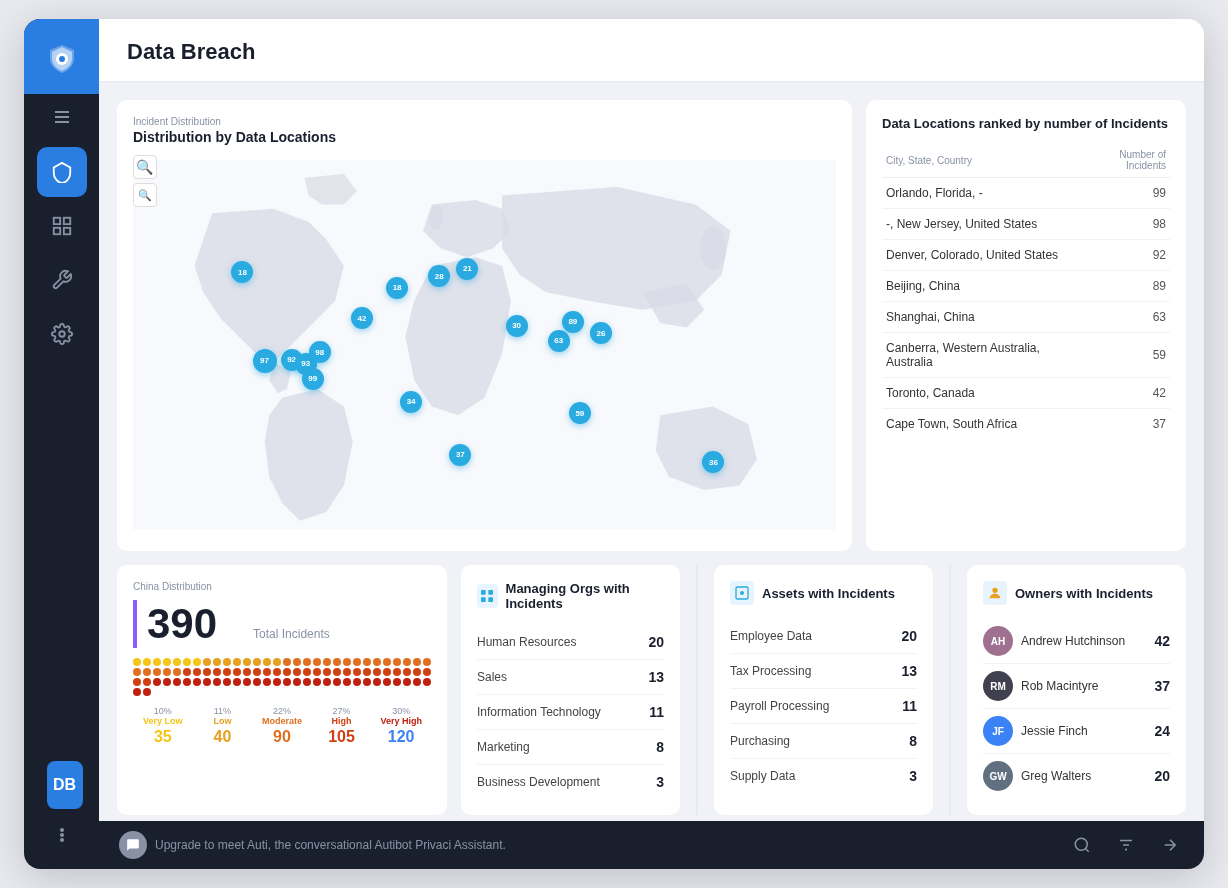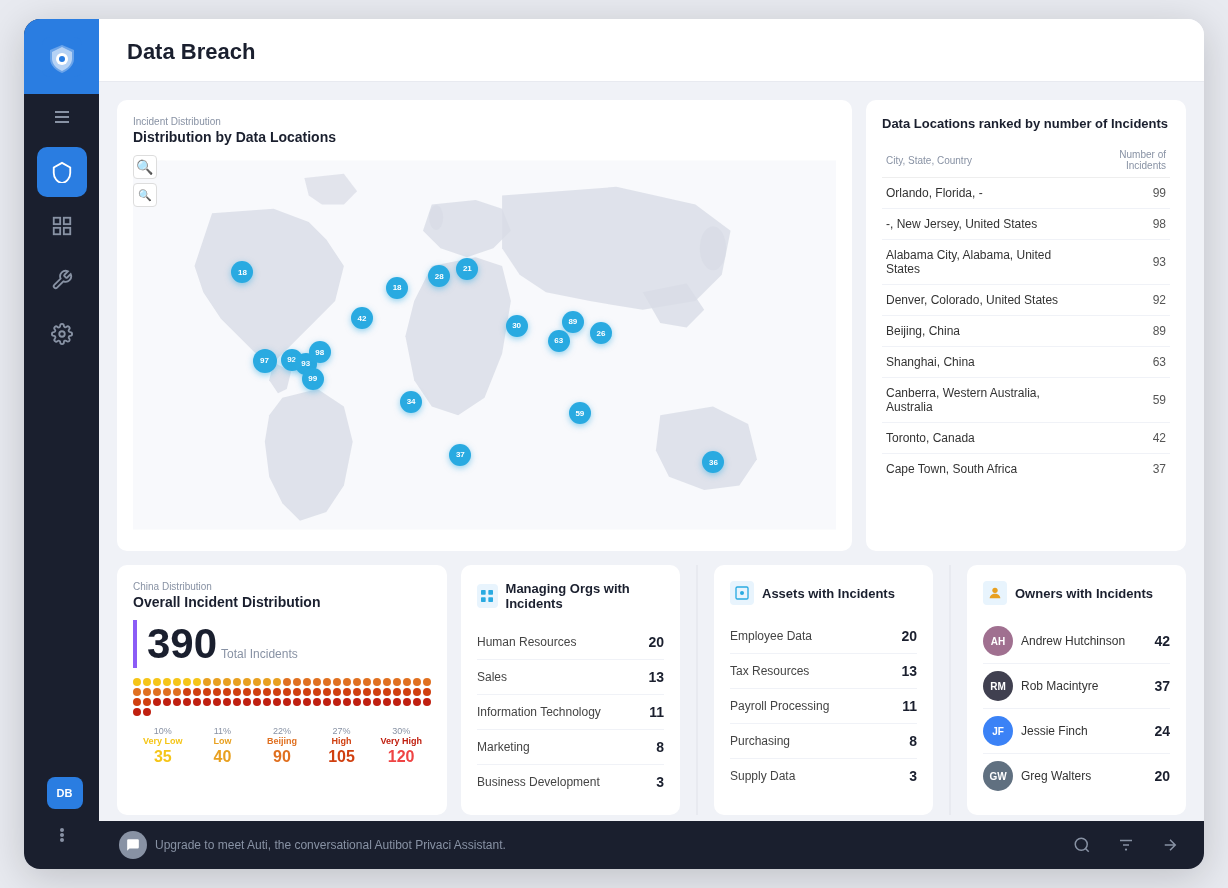--- a/index.html
+++ b/index.html
@@ -10,21 +10,21 @@
     .sidebar { width: 75px; background: #1a1f2e; display: flex; flex-direction: column; align-items: center; padding: 0; flex-shrink: 0; }
     .sidebar-logo { width: 75px; height: 75px; background: #2a7de1; display: flex; align-items: center; justify-content: center; flex-shrink: 0; }
     .sidebar-logo svg { width: 40px; height: 40px; }
     .sidebar-menu-icon { width: 75px; height: 45px; display: flex; align-items: center; justify-content: center; cursor: pointer; color: #8892a4; }
     .sidebar-menu-icon svg { width: 20px; height: 20px; }
     .sidebar-nav { display: flex; flex-direction: column; align-items: center; gap: 4px; margin-top: 8px; flex: 1; }
     .sidebar-item { width: 50px; height: 50px; display: flex; align-items: center; justify-content: center; border-radius: 10px; cursor: pointer; color: #8892a4; position: relative; }
     .sidebar-item.active { background: #2a7de1; color: white; }
     .sidebar-item svg { width: 22px; height: 22px; }
     .sidebar-bottom { display: flex; flex-direction: column; align-items: center; gap: 8px; padding-bottom: 16px; }
-    .sidebar-avatar { width: 36px; height: 32px; border-radius: 8px; background: #2a7de1; display: flex; align-items: center; justify-content: center; color: white; font-size: 11px; font-weight: 700; cursor: pointer; margin-left: 6px; }
+    .sidebar-avatar { width: 36px; height: 48px; border-radius: 8px; background: #2a7de1; display: flex; align-items: center; justify-content: center; color: white; font-size: 16px; font-weight: 700; cursor: pointer; margin-left: 6px; }
     .sidebar-dot { width: 36px; height: 36px; display: flex; align-items: center; justify-content: center; cursor: pointer; }
 
     
     .main { flex: 1; display: flex; flex-direction: column; overflow: hidden; }
     .header { background: white; padding: 20px 28px 16px; border-bottom: 1px solid #e8eaf0; flex-shrink: 0; }
     .header h1 { font-size: 22px; font-weight: 600; color: #1a1f2e; }
     .content { flex: 1; overflow-y: auto; padding: 18px; display: flex; flex-direction: column; gap: 14px; }
 
     
     .top-section { display: flex; gap: 14px; }
@@ -45,21 +45,21 @@
     .loc-table th.right { text-align: right; }
     .loc-table td { font-size: 12px; color: #333; padding: 8px 4px; border-bottom: 1px solid #f0f2f7; }
     .loc-table td.num { text-align: right; color: #555; font-weight: 500; }
     .loc-table tr:last-child td { border-bottom: none; }
 
     
     .bottom-section { display: flex; gap: 14px; }
     .risk-card { width: 330px; background: white; border-radius: 10px; padding: 16px; flex-shrink: 0; }
     .total-incidents { display: flex; align-items: baseline; gap: 4px; margin: 8px 0; }
     .total-num { font-size: 42px; font-weight: 700; color: #1a1f2e; border-left: 4px solid #8b5cf6; padding-left: 10px; }
-    .total-label { font-size: 12px; color: #8892a4; }
+    .total-label { font-size: 12px; color: #8892a4; margin-left: 32px; }
     .risk-bars { display: flex; gap: 0; margin-top: 8px; }
     .risk-bar-item { flex: 1; text-align: center; }
     .risk-pct { font-size: 9px; color: #8892a4; }
     .risk-level { font-size: 9px; font-weight: 600; }
     .risk-count { font-size: 16px; font-weight: 700; margin-top: 2px; }
 
     .orgs-card { flex: 1; background: white; border-radius: 10px; padding: 16px; }
     .assets-card { flex: 1; background: white; border-radius: 10px; padding: 16px; }
     .owners-card { flex: 1; background: white; border-radius: 10px; padding: 16px; }
     .section-header { display: flex; align-items: center; gap: 8px; margin-bottom: 14px; }
@@ -217,24 +217,20 @@
             <tbody id="locations-tbody">
                 <tr>
                   <td>Orlando, Florida, -</td>
                   <td class="num">99</td>
                 </tr>
                 <tr>
                   <td>-, New Jersey, United States</td>
                   <td class="num">98</td>
                 </tr>
                 <tr>
-                  <td>Alabama City, Alabama, United States</td>
-                  <td class="num">93</td>
-                </tr>
-                <tr>
                   <td>Denver, Colorado, United States</td>
                   <td class="num">92</td>
                 </tr>
                 <tr>
                   <td>Beijing, China</td>
                   <td class="num">89</td>
                 </tr>
                 <tr>
                   <td>Shanghai, China</td>
                   <td class="num">63</td>
@@ -253,21 +249,20 @@
                 </tr>
               </tbody>
           </table>
         </div>
       </div>
 
       <div class="bottom-section">
 
         <div class="risk-card">
           <div class="card-subtitle">China Distribution</div>
-          <div class="card-title">Overall Incident Distribution</div>
           <div class="total-incidents">
             <span class="total-num">390</span>
             <span class="total-label">Total Incidents</span>
           </div>
 
           <div id="dot-grid-container" style="margin: 10px 0; line-height: 1.2;">
               <div style="display:flex;flex-wrap:wrap;gap:2px;max-width:300px;">
                 <div style="width:8px;height:8px;border-radius:50%;background:#f5c518;"></div>
                 <div style="width:8px;height:8px;border-radius:50%;background:#f5c518;"></div>
                 <div style="width:8px;height:8px;border-radius:50%;background:#f5c518;"></div>
@@ -369,32 +364,32 @@
     <div class="risk-level" style="color:#f5c518;">Very Low</div>
     <div class="risk-count" style="color:#f5c518;">35</div>
   </div>
               <div class="risk-bar-item">
     <div class="risk-pct">11%</div>
     <div class="risk-level" style="color:#e8a020;">Low</div>
     <div class="risk-count" style="color:#e8a020;">40</div>
   </div>
               <div class="risk-bar-item">
     <div class="risk-pct">22%</div>
-    <div class="risk-level" style="color:#e07020;">Beijing</div>
+    <div class="risk-level" style="color:#e07020;">Moderate</div>
     <div class="risk-count" style="color:#e07020;">90</div>
   </div>
               <div class="risk-bar-item">
     <div class="risk-pct">27%</div>
     <div class="risk-level" style="color:#d04010;">High</div>
     <div class="risk-count" style="color:#d04010;">105</div>
   </div>
               <div class="risk-bar-item">
     <div class="risk-pct">30%</div>
     <div class="risk-level" style="color:#c02010;">Very High</div>
-    <div class="risk-count" style="color:#ef4444;">120</div>
+    <div class="risk-count" style="color:#3b82f6;">120</div>
   </div>
             </div>
         </div>
 
         <div class="orgs-card">
           <div class="section-header">
             <div class="section-icon">
               <svg width="16" height="16" viewBox="0 0 24 24" fill="#29aae1" stroke="none">
                   <rect x="3" y="3" width="7" height="7" rx="1"></rect>
                   <rect x="14" y="3" width="7" height="7" rx="1"></rect>
@@ -439,21 +434,21 @@
                 </svg>
             </div>
             <span class="section-title">Assets with Incidents</span>
           </div>
           <div id="assets-list">
               <div class="list-row">
                 <span>Employee Data</span>
                 <span class="list-num">20</span>
               </div>
               <div class="list-row">
-                <span>Tax Resources</span>
+                <span>Tax Processing</span>
                 <span class="list-num">13</span>
               </div>
               <div class="list-row">
                 <span>Payroll Processing</span>
                 <span class="list-num">11</span>
               </div>
               <div class="list-row">
                 <span>Purchasing</span>
                 <span class="list-num">8</span>
               </div>

